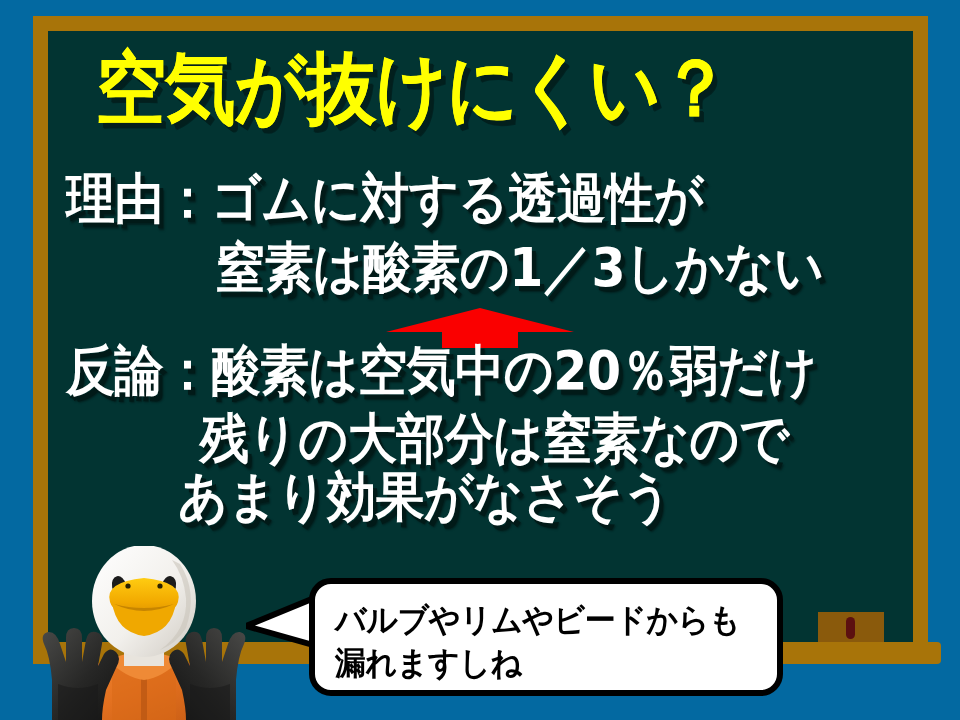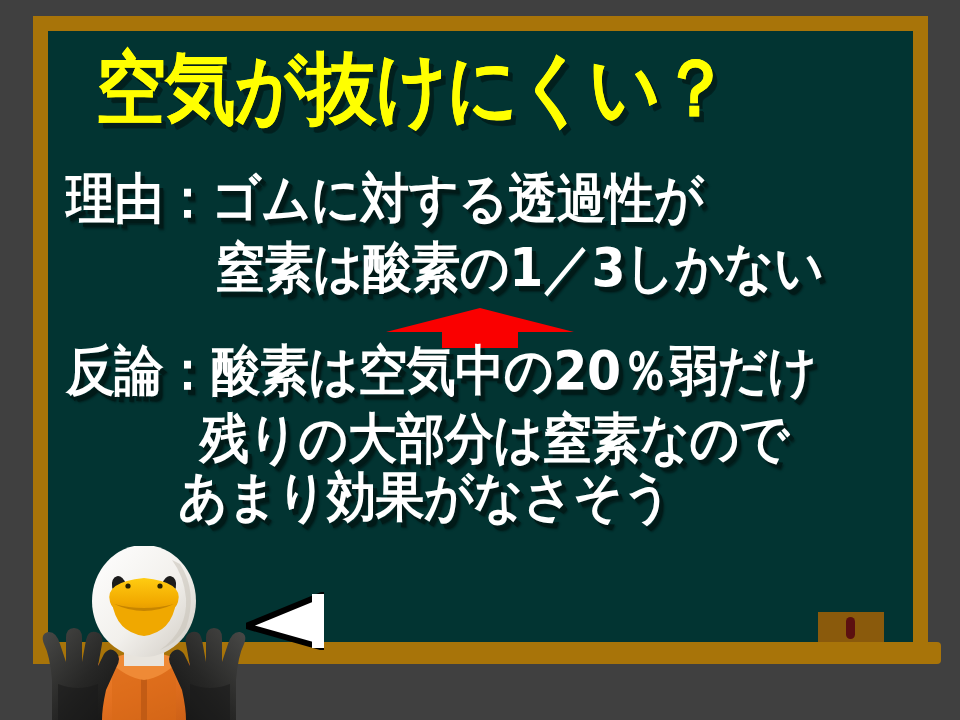--- a/index.html
+++ b/index.html
@@ -10,21 +10,21 @@
   body {
     width: 960px;
     height: 720px;
     overflow: hidden;
     font-family: "DejaVu Sans", "Liberation Sans", sans-serif;
   }
   #slide {
     position: relative;
     width: 960px;
     height: 720px;
-    background: #404040;
+    background: #0369a1;
     overflow: hidden;
   }
 
   
   #board-frame {
     position: absolute;
     left: 33px;
     top: 16px;
     width: 895px;
     height: 648px;
@@ -180,20 +180,24 @@
   <div class="board-text body-line" id="counter-line-2">残りの大部分は窒素なので</div>
   <div class="board-text body-line" id="counter-line-3">あまり効果がなさそう</div>
 
   <div id="bubble-tail">
     <svg width="78" height="58" viewBox="0 0 78 58" xmlns="http://www.w3.org/2000/svg">
       <polygon points="0,34 78,2 78,56" fill="#ffffff" stroke="#000000" stroke-width="6" stroke-linejoin="round"></polygon>
       <rect x="66" y="2" width="14" height="54" fill="#ffffff"></rect>
     </svg>
   </div>
 
+  <div id="speech-bubble">
+    <div id="bubble-text">バルブやリムやビードからも
+漏れますしね</div>
+  </div>
 
   <div id="mascot">
     <svg width="272" height="174" viewBox="0 0 272 174" xmlns="http://www.w3.org/2000/svg">
       <defs>
         <linearGradient id="headGrad" x1="0" y1="0" x2="1" y2="1">
           <stop offset="0%" stop-color="#ffffff"></stop>
           <stop offset="55%" stop-color="#f2f0ec"></stop>
           <stop offset="100%" stop-color="#cfcac2"></stop>
         </linearGradient>
         <linearGradient id="beakGrad" x1="0" y1="0" x2="0" y2="1">

